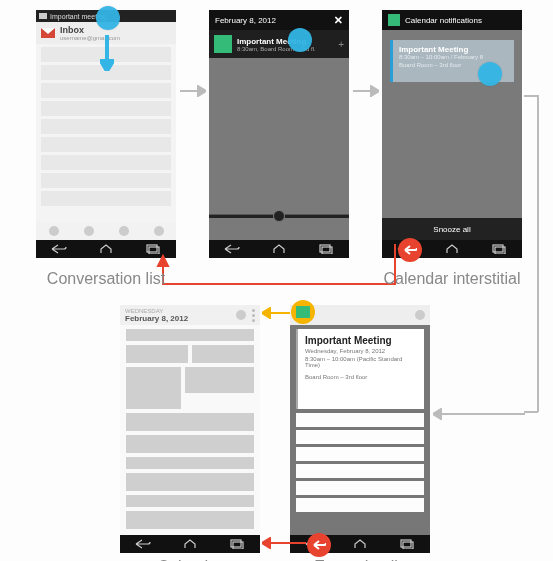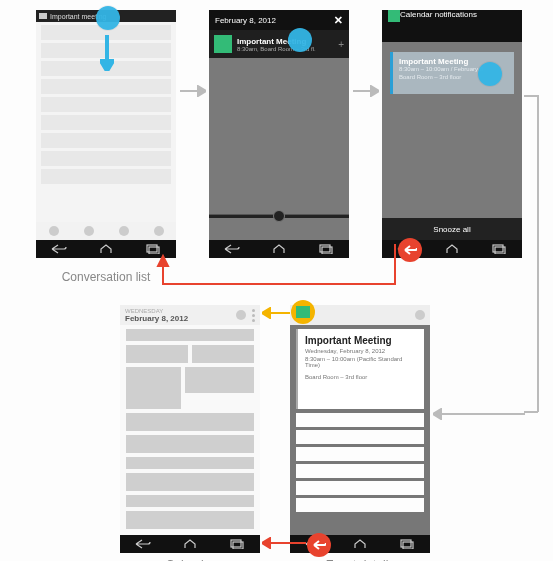--- a/index.html
+++ b/index.html
@@ -33,21 +33,21 @@
   .p2 .notif { background: #1f1f1f; height: 28px; display: flex; align-items: center; padding: 3px 5px; gap: 5px; }
   .p2 .notif .cal { width: 18px; height: 18px; background: #3b7; }
   .p2 .notif .txt .nt { color: #fff; font-size: 8px; font-weight: bold; }
   .p2 .notif .txt .ns { color: #aaa; font-size: 6px; }
   .p2 .handle { position: absolute; bottom: 22px; left: 0; right: 0; height: 4px; background: #222; border-top: 1px solid #555; }
   .p2 .handle .ring { position: absolute; left: 50%; top: -5px; width: 12px; height: 12px; border: 1px solid #777; border-radius: 50%; transform: translateX(-50%); background: #222; }
 
   
   .p3 { left: 382px; top: 10px; }
   .p3 .screen { background: #7a7a7a; }
-  .p3 .hdr { background: #111; color: #fff; height: 32px; display: flex; align-items: flex-start; padding: 0 6px; font-size: 8px; }
+  .p3 .hdr { background: #111; color: #fff; height: 20px; display: flex; align-items: center; padding: 0 6px; gap: 5px; font-size: 8px; }
   .p3 .hdr .cal { width: 12px; height: 12px; background: #3b7; }
   .p3 .card { margin: 10px 8px 0; background: #aab7bf; border-left: 3px solid #2a9fd6; padding: 5px 6px 12px; }
   .p3 .card .ct { color: #fff; font-size: 8px; font-weight: bold; }
   .p3 .card .cs { color: #e4eaee; font-size: 6px; line-height: 1.3; }
   .p3 .btns { position: absolute; bottom: 0; left: 0; right: 0; height: 22px; background: #222; display: flex; }
   .p3 .btns .btn { flex: 1; color: #fff; font-size: 8px; display: flex; align-items: center; justify-content: center; border-right: 6px solid #737373; }
   .p3 .btns .btn:last-child { border-right: none; }
 
   
   .p4 { left: 120px; top: 305px; }
@@ -88,33 +88,40 @@
   .homebtn .inner { width: 14px; height: 12px; background: #3b7; }
 
   .dragarrow { position: absolute; }
   .dragarrow svg { stroke: #33b5e5; stroke-width: 4; fill: #33b5e5; }
 
   .connector { position: absolute; }
   .connector svg { stroke: #bbb; stroke-width: 2; fill: #bbb; }
   .connector.red svg { stroke: #e8432e; fill: #e8432e; }
   .connector.yellow svg { stroke: #f4b400; fill: #f4b400; }
 
-  .caption { position: absolute; font-size: 12px; color: #888; width: 140px; text-align: center; }
+  .caption { position: absolute; font-size: 16px; color: #888; width: 140px; text-align: center; }
 
 </style>
 </head>
 <body>
 
 <div class="diagram">
 
   <div class="phone p1">
     <div class="screen">
       <div class="status">
         <div class="mail"></div>
         <span>Important meeting</span>
+      </div>
+      <div class="header">
+        <div class="gm"></div>
+        <div>
+          <div class="title">Inbox</div>
+          <div class="sub">username@gmail.com</div>
+        </div>
       </div>
       <div class="rows">
         <div class="row"></div>
         <div class="row"></div>
         <div class="row"></div>
         <div class="row"></div>
         <div class="row"></div>
         <div class="row"></div>
         <div class="row"></div>
         <div class="row"></div>
@@ -361,16 +368,17 @@
   </div>
 
   <div class="connector red" style="left:155px; top:244px;">
     <svg width="245" height="50">
         <path d="M240 0 L240 40 L8 40 L8 20" fill="none"></path>
         <polygon points="3,22 13,22 8,12"></polygon>
       </svg>
   </div>
 
   <div class="caption" style="left:36px; top:270px;">Conversation list</div>
+  <div class="caption" style="left:382px; top:270px;">Calendar interstitial</div>
   <div class="caption" style="left:120px; top:560px; top:558px;">Calendar</div>
   <div class="caption" style="left:290px; top:558px;">Event details</div>
 
 </div>
 
 </body></html>

